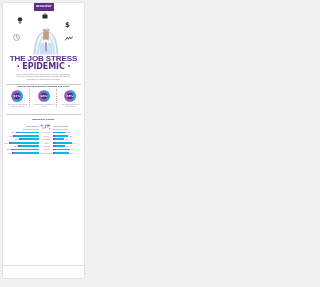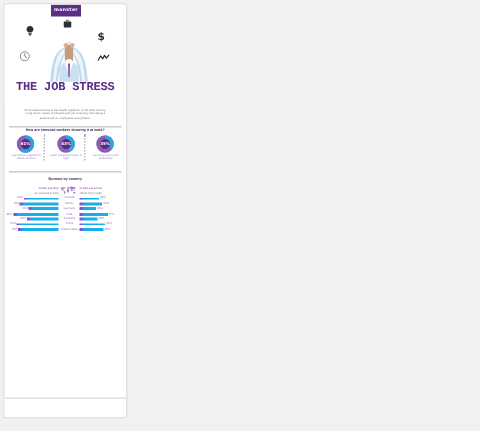--- a/index.html
+++ b/index.html
@@ -13,21 +13,21 @@
   #logo-banner{position:absolute;left:31px;top:0px;width:20px;height:8px;background:#5c2d87;
                display:flex;align-items:center;justify-content:center;}
   #logo-banner .lg{font-size:3.1px;color:#fff;font-weight:700;letter-spacing:.2px;
                    font-family:"DejaVu Sans",sans-serif;line-height:1;}
 
   .hicon{position:absolute;color:#2c2f35;}
 
   
   #title{position:absolute;left:0;top:52px;width:81px;text-align:center;}
   #title .t1{font-size:8.0px;font-weight:700;color:#5b2d87;letter-spacing:-0.1px;line-height:8.2px;
-             font-family:Liberation Mono, monospace;}
+             font-family:Liberation Sans, sans-serif;}
   #title .t2{font-size:8.0px;font-weight:700;color:#5b2d87;letter-spacing:-0.1px;line-height:8.2px;
              font-family:"DejaVu Sans",sans-serif;}
 
   
   .body-copy{position:absolute;text-align:center;color:#7a7d85;font-size:2.0px;line-height:2.5px;}
   .rule{position:absolute;background:#c9cacd;height:0.5px;}
   .sechead{position:absolute;text-align:center;color:#3b2a57;font-size:2.4px;font-weight:700;line-height:3px;}
   .dlabel{position:absolute;text-align:center;color:#9a7bbd;font-size:1.8px;line-height:2.1px;}
   .vdot{position:absolute;width:0px;height:18px;border-left:0.6px dotted #b4b6bc;}
 
@@ -98,20 +98,21 @@
     <svg class="hicon" style="left:62px;top:17px;width:5px;height:8px;" viewBox="0 0 10 16">
       <text x="5" y="13.2" font-family="DejaVu Sans, sans-serif" font-size="14" font-weight="700" fill="#2c2f35" text-anchor="middle">$</text>
     </svg>
 
     <svg class="hicon" style="left:62px;top:33px;width:8px;height:5px;" viewBox="0 0 16 10">
       <path d="M0.8 8.4 L4.2 2.6 L7.0 6.4 L9.4 1.8 L11.8 5.6 L15.2 1.4" fill="none" stroke="#2c2f35" stroke-width="1.7" stroke-linecap="round" stroke-linejoin="round"></path>
     </svg>
 
     <div id="title">
       <div class="t1">THE JOB STRESS</div>
+      <div class="t2">· EPIDEMIC ·</div>
     </div>
   </div>
 
   <div class="body-copy" style="left:13px;top:69.5px;width:55px;">Work-related stress is the health epidemic of the 21st century. Long hours, heavy workloads and job insecurity are taking a serious toll on employees everywhere.</div>
   <div class="rule" style="left:3px;top:80.5px;width:75px;"></div>
   <div class="sechead" style="left:5px;top:82px;width:71px;">How are stressed workers showing it at work?</div>
 
   <div id="donut-row">
     <div class="vdot" style="left:26px;top:86px;"></div>
     <div class="vdot" style="left:52.5px;top:86px;"></div>

